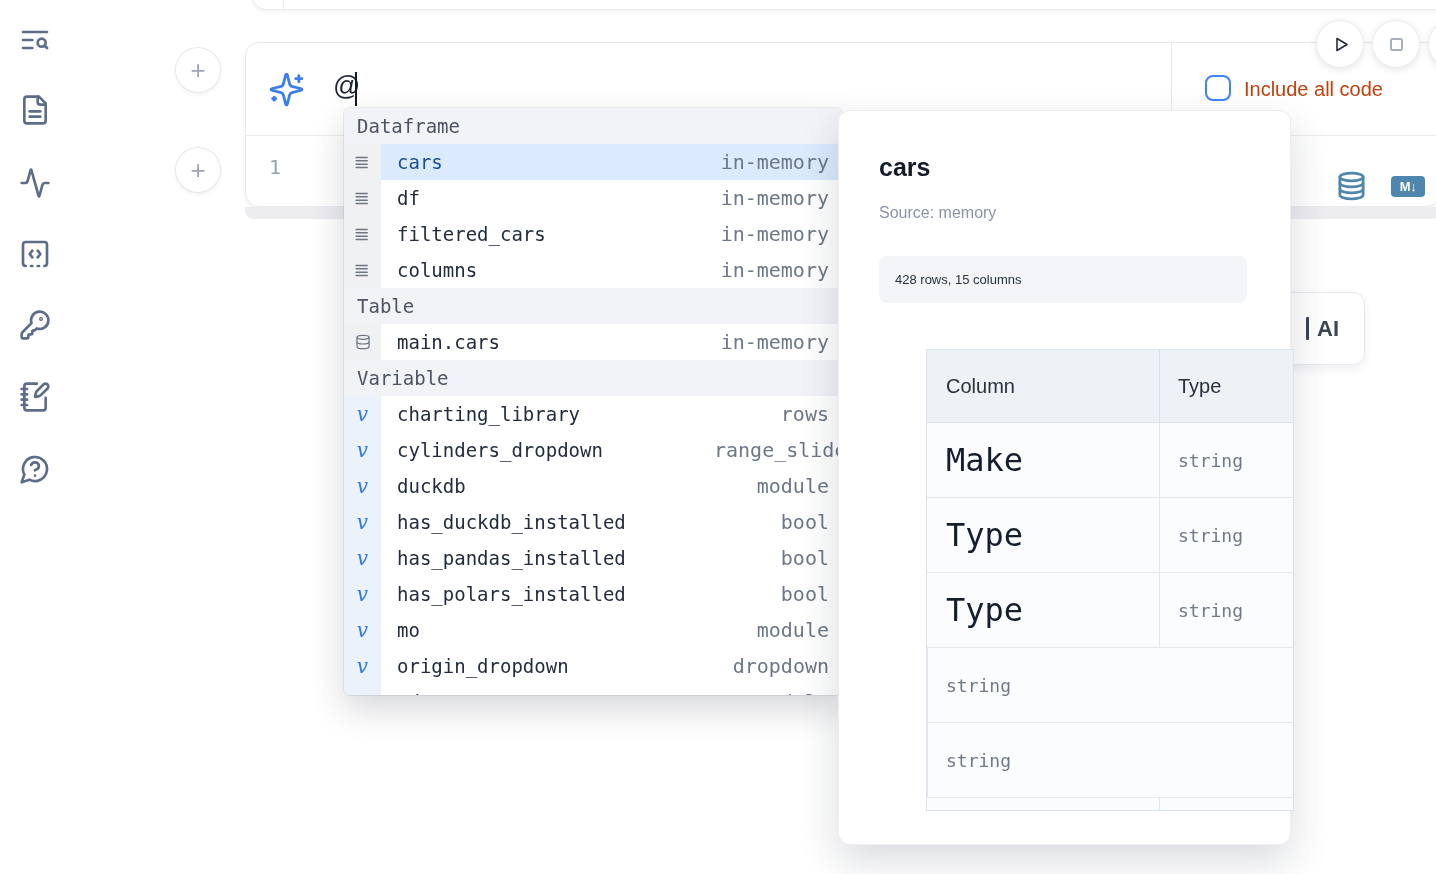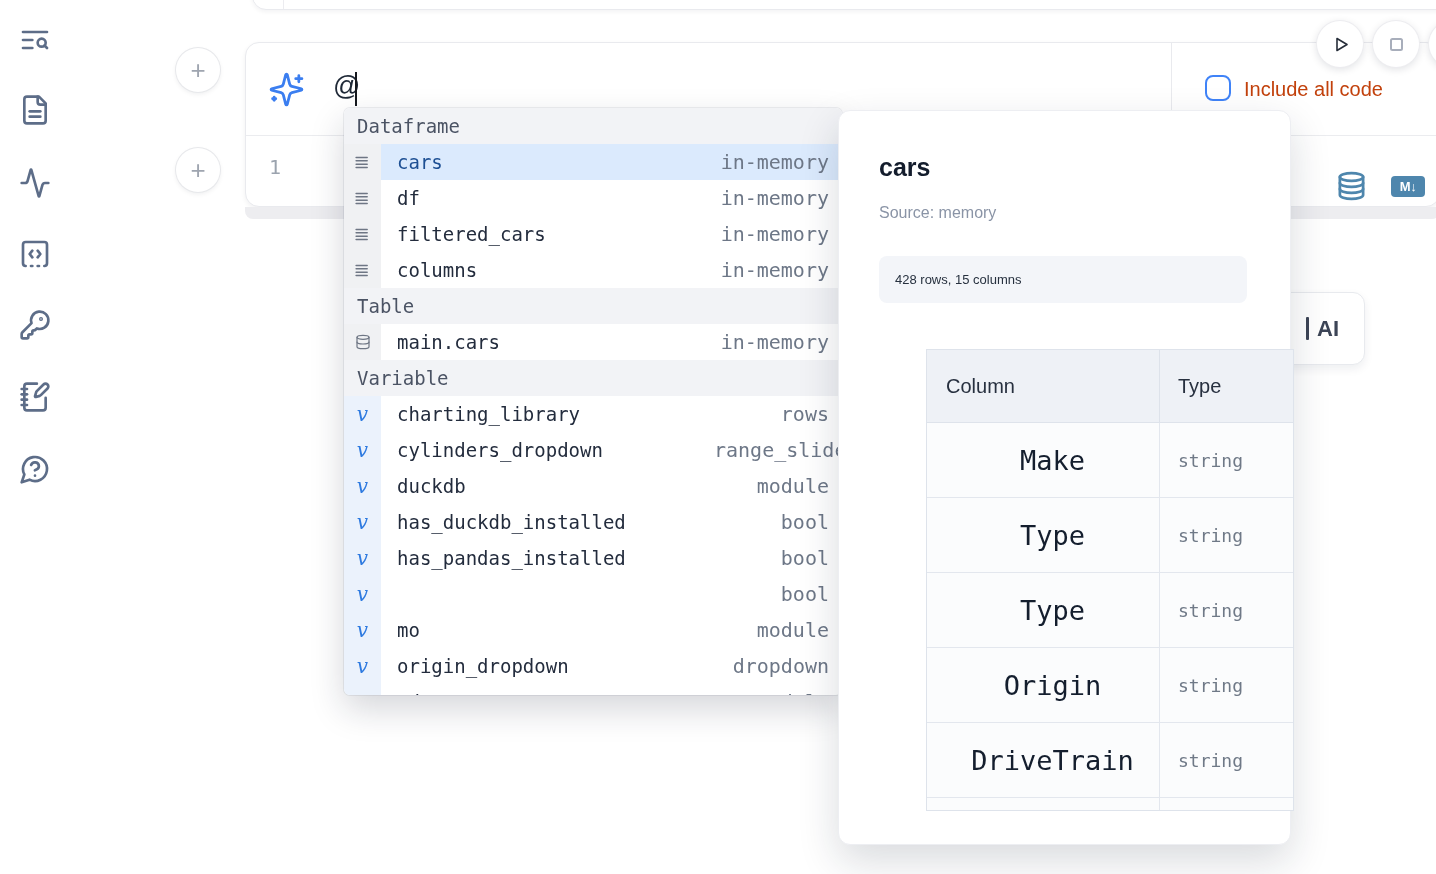--- a/index.html
+++ b/index.html
@@ -85,21 +85,21 @@
   .pv-pill{position:absolute;left:40px;top:145px;width:368px;height:47px;background:#f3f5f9;
            border-radius:8px;line-height:47px;padding-left:16px;font-size:13px;color:#27313f;
            box-sizing:border-box;}
   .pv-table{position:absolute;left:40px;top:238px;width:368px;height:462px;
             border:1px solid #dee3eb;box-sizing:border-box;overflow:hidden;background:#fff;margin-left:47px;}
   .pv-hrow,.pv-row{display:grid;grid-template-columns:232px 1fr;align-items:center;}
   .pv-hrow{height:72px;background:#eef1f6;border-bottom:1px solid #dee3eb;}
   .pv-hcell{font-size:20px;color:#27303f;padding-left:19px;}
   .pv-hcell.t2{padding-left:18px;border-left:1px solid #dde2ea;height:100%;display:flex;align-items:center;}
   .pv-row{height:74px;background:#fbfcfd;border-bottom:1px solid #e3e7ee;}
-  .pv-name{font-family:"DejaVu Sans Mono",monospace;font-size:27px;color:#141e2e;padding-left:19px;text-align:center;}
+  .pv-name{font-family:"DejaVu Sans Mono",monospace;font-size:32px;color:#141e2e;padding-left:19px;}
   .pv-type{font-family:"DejaVu Sans Mono",monospace;font-size:18px;color:#6f7987;padding-left:18px;
            border-left:1px solid #e3e7ee;height:100%;display:flex;align-items:center;}
   .pv-row.partial{height:22px;border-bottom:none;}
 
   
   .ai-btn{position:absolute;left:1155px;top:292px;width:210px;height:73px;background:#fff;
           border:1px solid #e8eaee;border-radius:12px;z-index:5;box-sizing:border-box;
           box-shadow:0 4px 10px rgba(20,30,50,.07);display:flex;align-items:center;
           justify-content:flex-end;padding-right:25px;gap:8px;
           font-size:22px;font-weight:bold;color:#3c4456;}
@@ -320,20 +320,21 @@
     <div class="ac-gutter var">v</div>
     <div class="ac-main">
       <span class="ac-name">has_pandas_installed</span>
       <span class="ac-type">bool</span>
     </div>
   </div>
 
   <div class="ac-row">
     <div class="ac-gutter var">v</div>
     <div class="ac-main">
+      <span class="ac-name">has_polars_installed</span>
       <span class="ac-type">bool</span>
     </div>
   </div>
 
   <div class="ac-row">
     <div class="ac-gutter var">v</div>
     <div class="ac-main">
       <span class="ac-name">mo</span>
       <span class="ac-type">module</span>
     </div>
@@ -380,26 +381,24 @@
     <div class="pv-name">Type</div>
     <div class="pv-type">string</div>
   </div>
 
   <div class="pv-row">
     <div class="pv-name">Type</div>
     <div class="pv-type">string</div>
   </div>
 
   <div class="pv-row">
-    <div class="pv-name">Origin</div>
     <div class="pv-type">string</div>
   </div>
 
   <div class="pv-row">
-    <div class="pv-name">DriveTrain</div>
     <div class="pv-type">string</div>
   </div>
 
   <div class="pv-row partial">
     <div class="pv-name"></div>
     <div class="pv-type"></div>
   </div>
 </div>
   </div>
 

